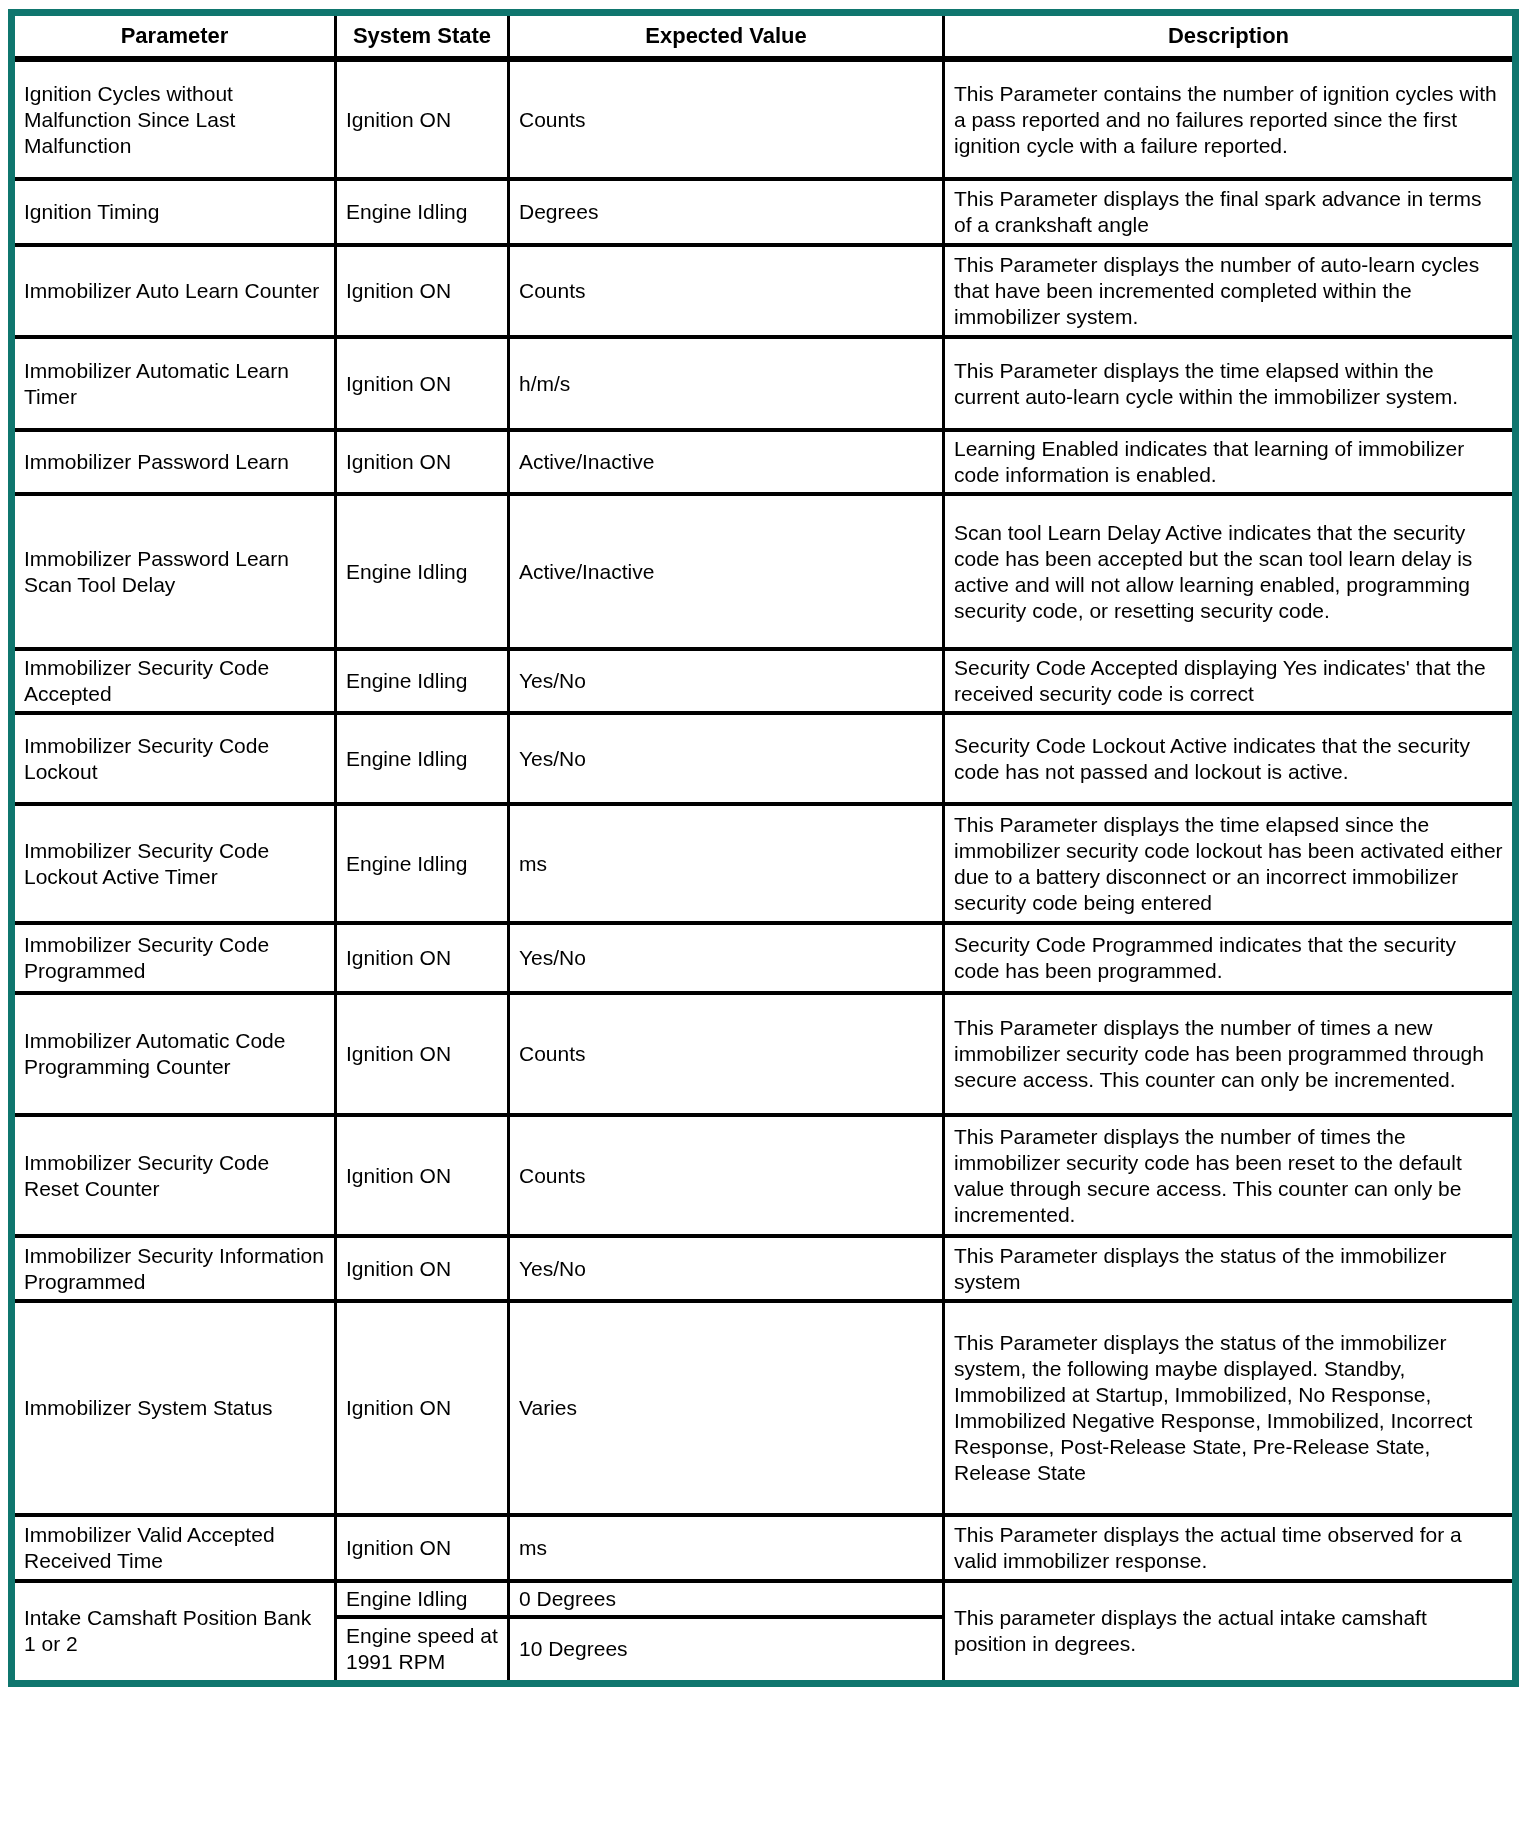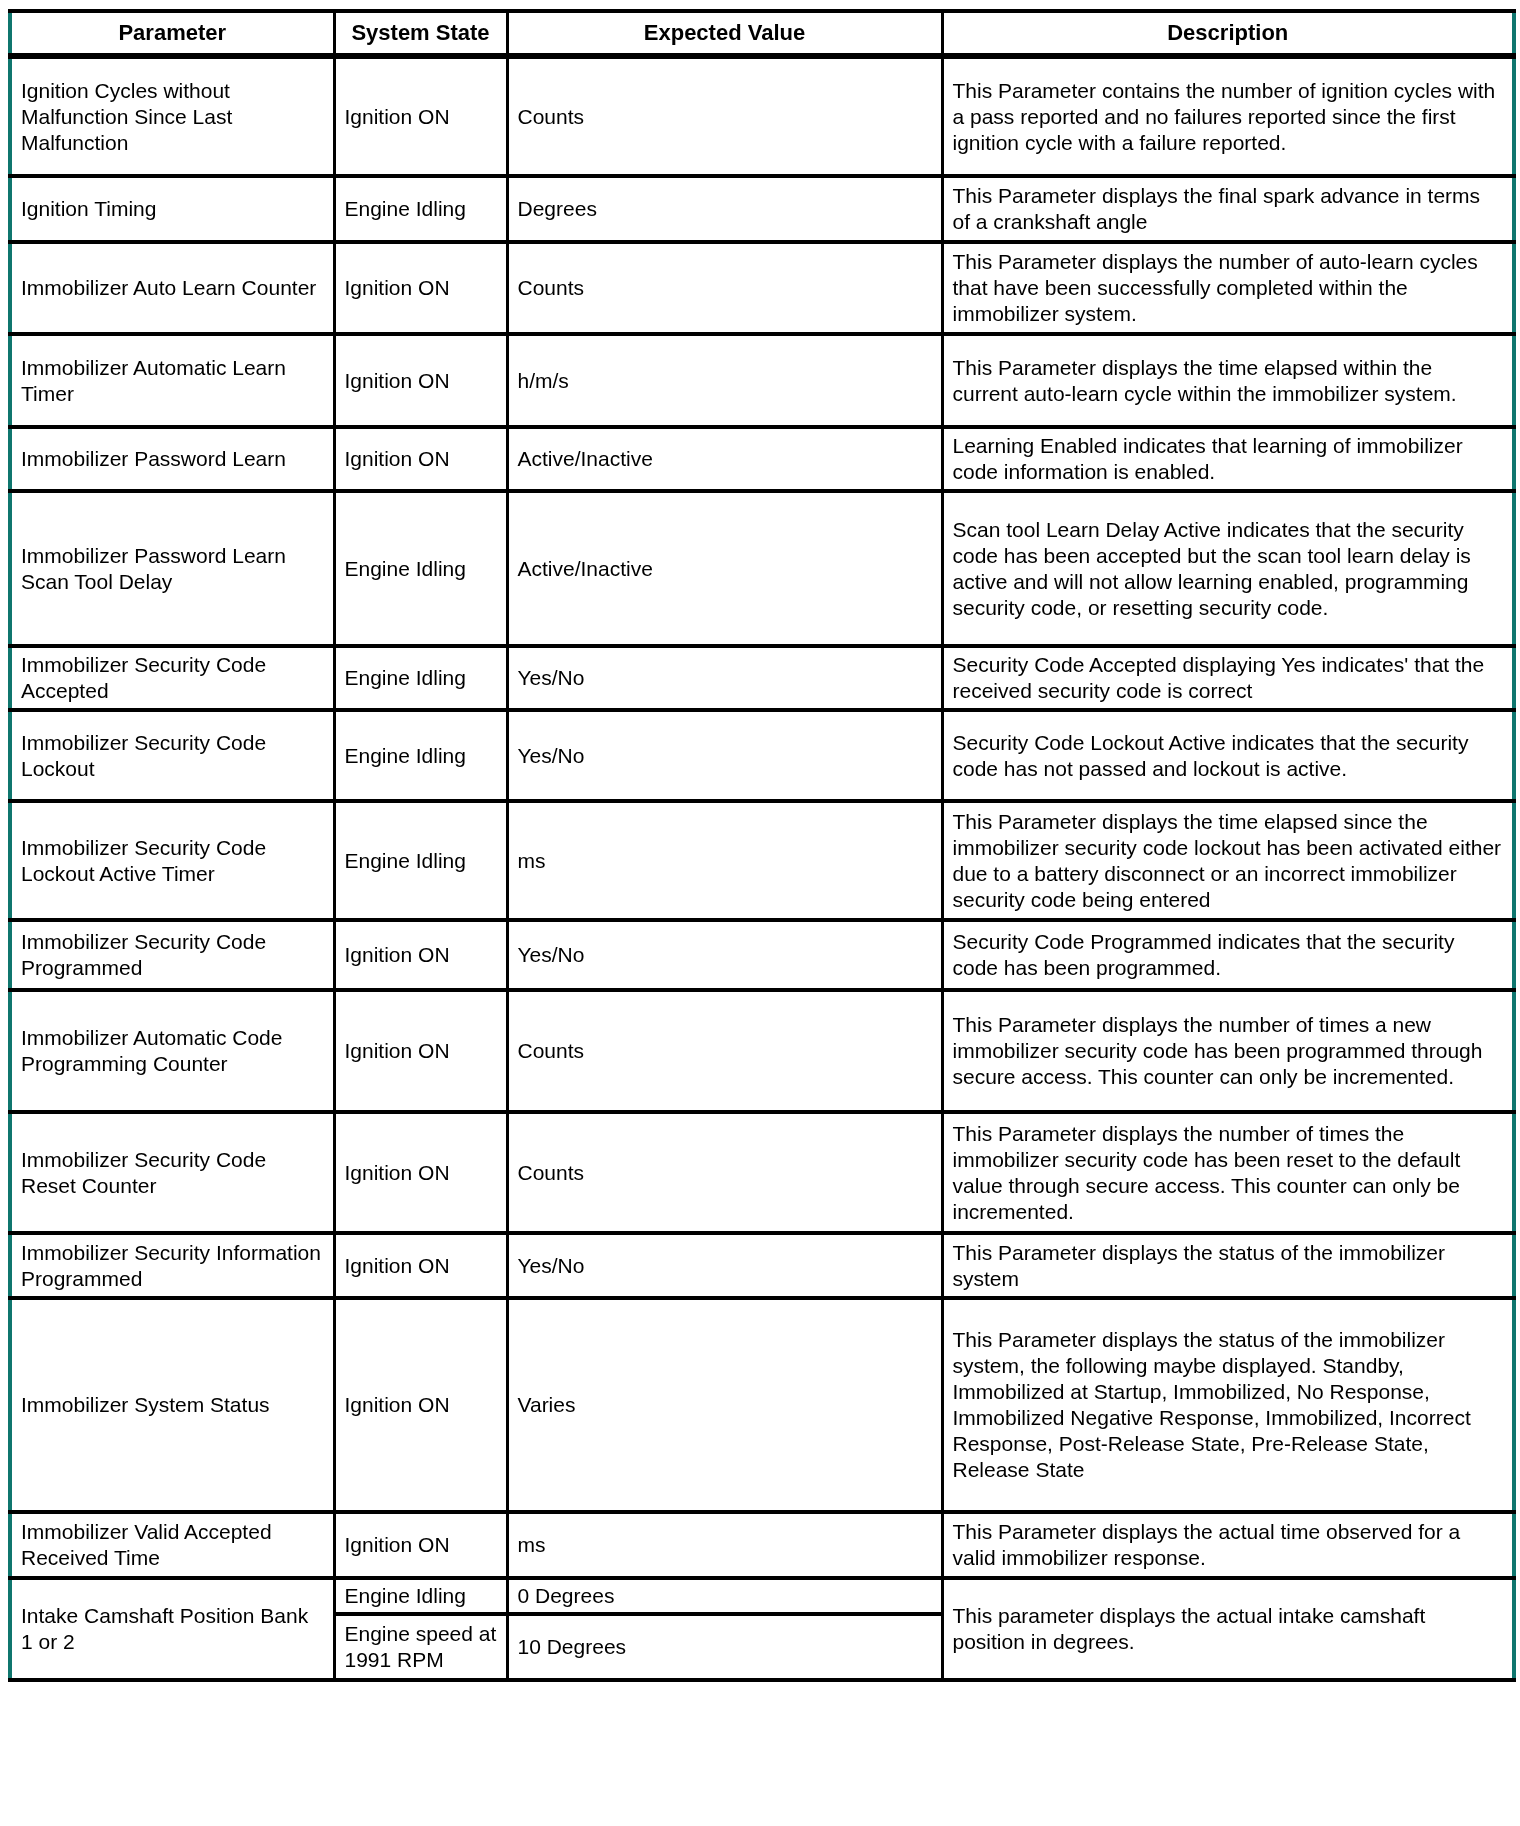--- a/index.html
+++ b/index.html
@@ -9,21 +9,21 @@
     box-sizing: border-box;
     padding: 9px 8px;
     background: #ffffff;
     font-family: "Liberation Sans", sans-serif;
     color: #000000;
   }
   table.param-table {
     border-collapse: collapse;
     table-layout: fixed;
     width: 1504px;
-    border: 4px solid #0f766e;
+    border: 7px solid #0f766e;
     background: #ffffff;
   }
   col.c-param    { width: 324px; }
   col.c-state    { width: 173px; }
   col.c-expected { width: 435px; }
   col.c-desc     { width: 572px; }
   th, td {
     border: 3px solid #000000;
     border-top-width: 4px;
     border-bottom-width: 4px;
@@ -74,21 +74,21 @@
       <tr style="height:66px;">
         <td>Ignition Timing</td>
         <td>Engine Idling</td>
         <td>Degrees</td>
         <td>This Parameter displays the final spark advance in terms of a crankshaft angle</td>
       </tr>
       <tr style="height:92px;">
         <td>Immobilizer Auto Learn Counter</td>
         <td>Ignition ON</td>
         <td>Counts</td>
-        <td>This Parameter displays the number of auto-learn cycles that have been successfully completed within the immobilizer system.</td>
+        <td>This Parameter displays the number of auto-learn cycles that have been incremented completed within the immobilizer system.</td>
       </tr>
       <tr style="height:93px;">
         <td>Immobilizer Automatic Learn Timer</td>
         <td>Ignition ON</td>
         <td>h/m/s</td>
         <td>This Parameter displays the time elapsed within the current auto-learn cycle within the immobilizer system.</td>
       </tr>
       <tr style="height:64px;">
         <td>Immobilizer Password Learn</td>
         <td>Ignition ON</td>

